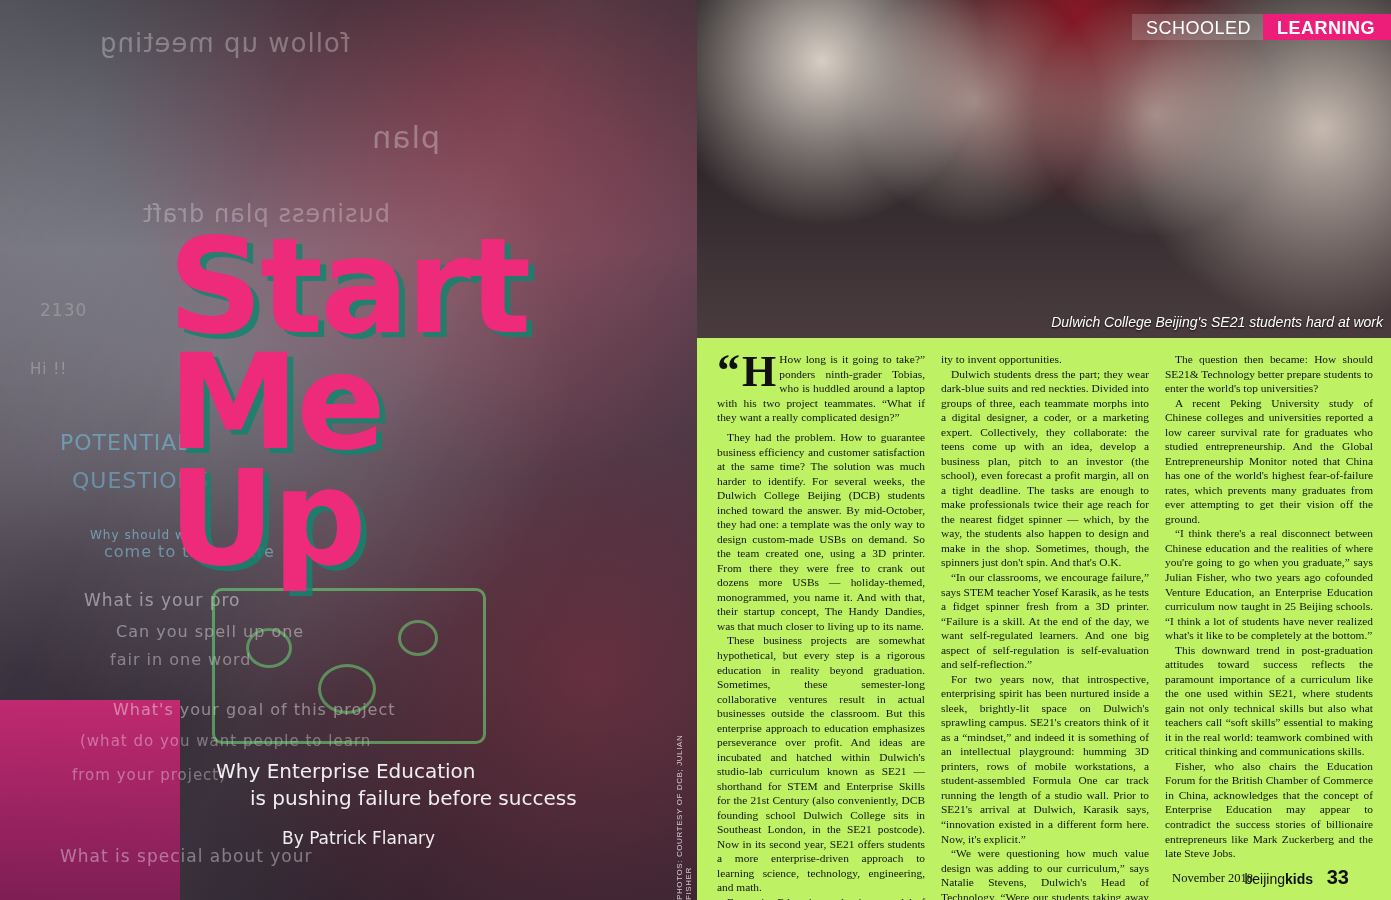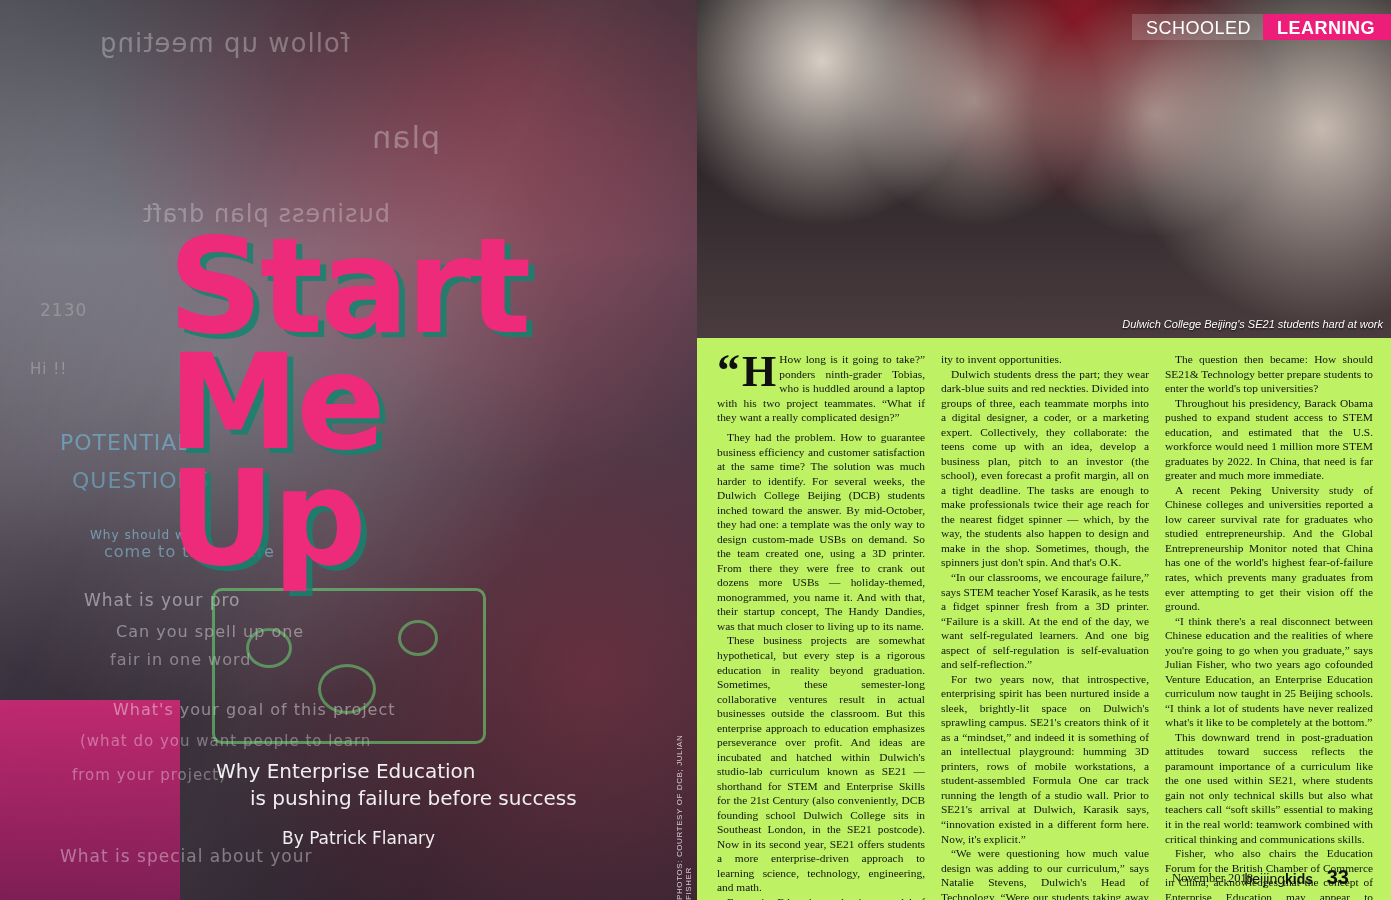--- a/index.html
+++ b/index.html
@@ -97,21 +97,21 @@
     background:
       radial-gradient(circle at 18% 18%, rgba(225,215,205,.95), transparent 26%),
       radial-gradient(circle at 40% 30%, rgba(210,195,185,.65), transparent 26%),
       radial-gradient(circle at 66% 34%, rgba(215,200,190,.6), transparent 24%),
       radial-gradient(circle at 90% 38%, rgba(225,212,200,.85), transparent 30%),
       radial-gradient(circle at 55% 4%, rgba(160,25,40,.8), transparent 40%),
       linear-gradient(180deg,#1d1a1c 0%,#2a2326 40%,#3a3033 70%,#4a3c3e 100%);
   }
   .photo-caption{
     position:absolute;right:8px;bottom:8px;
-    font-size:11px;font-style:italic;color:#fff;
+    font-size:14px;font-style:italic;color:#fff;
     text-shadow:0 1px 2px rgba(0,0,0,.9);
   }
   .tag-row{position:absolute;right:0;top:14px;display:flex;align-items:stretch;height:26px;}
   .tag-schooled{
     background:rgba(255,255,255,.16);color:#fff;
     font-size:18px;letter-spacing:.5px;padding:2px 12px 0 14px;display:flex;align-items:center;
   }
   .tag-learning{
     background:#ec1e79;color:#fff;font-weight:bold;font-size:18px;letter-spacing:.5px;
     padding:2px 16px 0 14px;display:flex;align-items:center;
@@ -222,21 +222,20 @@
       </div>
       <div class="col">
         <p class="noindent">ity to invent opportunities.</p>
         <p>Dulwich students dress the part; they wear dark-blue suits and red neckties. Divided into groups of three, each teammate morphs into a digital designer, a coder, or a marketing expert. Collectively, they collaborate: the teens come up with an idea, develop a business plan, pitch to an investor (the school), even forecast a profit margin, all on a tight deadline. The tasks are enough to make professionals twice their age reach for the nearest fidget spinner — which, by the way, the students also happen to design and make in the shop. Sometimes, though, the spinners just don't spin. And that's O.K.</p>
         <p>“In our classrooms, we encourage failure,” says STEM teacher Yosef Karasik, as he tests a fidget spinner fresh from a 3D printer. “Failure is a skill. At the end of the day, we want self-regulated learners. And one big aspect of self-regulation is self-evaluation and self-reflection.”</p>
         <p>For two years now, that introspective, enterprising spirit has been nurtured inside a sleek, brightly-lit space on Dulwich's sprawling campus. SE21's creators think of it as a “mindset,” and indeed it is something of an intellectual playground: humming 3D printers, rows of mobile workstations, a student-assembled Formula One car track running the length of a studio wall. Prior to SE21's arrival at Dulwich, Karasik says, “innovation existed in a different form here. Now, it's explicit.”</p>
         <p>“We were questioning how much value design was adding to our curriculum,” says Natalie Stevens, Dulwich's Head of Technology. “Were our students taking away what they needed to? Were they gaining the skills they needed to become engineers, designers, or architects? The answer was not always, so we had to change the focus.”</p>
       </div>
       <div class="col">
         <p>The question then became: How should SE21&amp; Technology better prepare students to enter the world's top universities?</p>
-        <p>Throughout his presidency, Barack Obama pushed to expand student access to STEM education, and estimated that the U.S. workforce would need 1 million more STEM graduates by 2022. In China, that need is far greater and much more immediate.</p>
         <p>A recent Peking University study of Chinese colleges and universities reported a low career survival rate for graduates who studied entrepreneurship. And the Global Entrepreneurship Monitor noted that China has one of the world's highest fear-of-failure rates, which prevents many graduates from ever attempting to get their vision off the ground.</p>
         <p>“I think there's a real disconnect between Chinese education and the realities of where you're going to go when you graduate,” says Julian Fisher, who two years ago cofounded Venture Education, an Enterprise Education curriculum now taught in 25 Beijing schools. “I think a lot of students have never realized what's it like to be completely at the bottom.”</p>
         <p>This downward trend in post-graduation attitudes toward success reflects the paramount importance of a curriculum like the one used within SE21, where students gain not only technical skills but also what teachers call “soft skills” essential to making it in the real world: teamwork combined with critical thinking and communications skills.</p>
         <p>Fisher, who also chairs the Education Forum for the British Chamber of Commerce in China, acknowledges that the concept of Enterprise Education may appear to contradict the success stories of billionaire entrepreneurs like Mark Zuckerberg and the late Steve Jobs.</p>
 
       </div>
     </div>
 
     <div class="footer">
       <div class="footer-date">November 2018</div>

